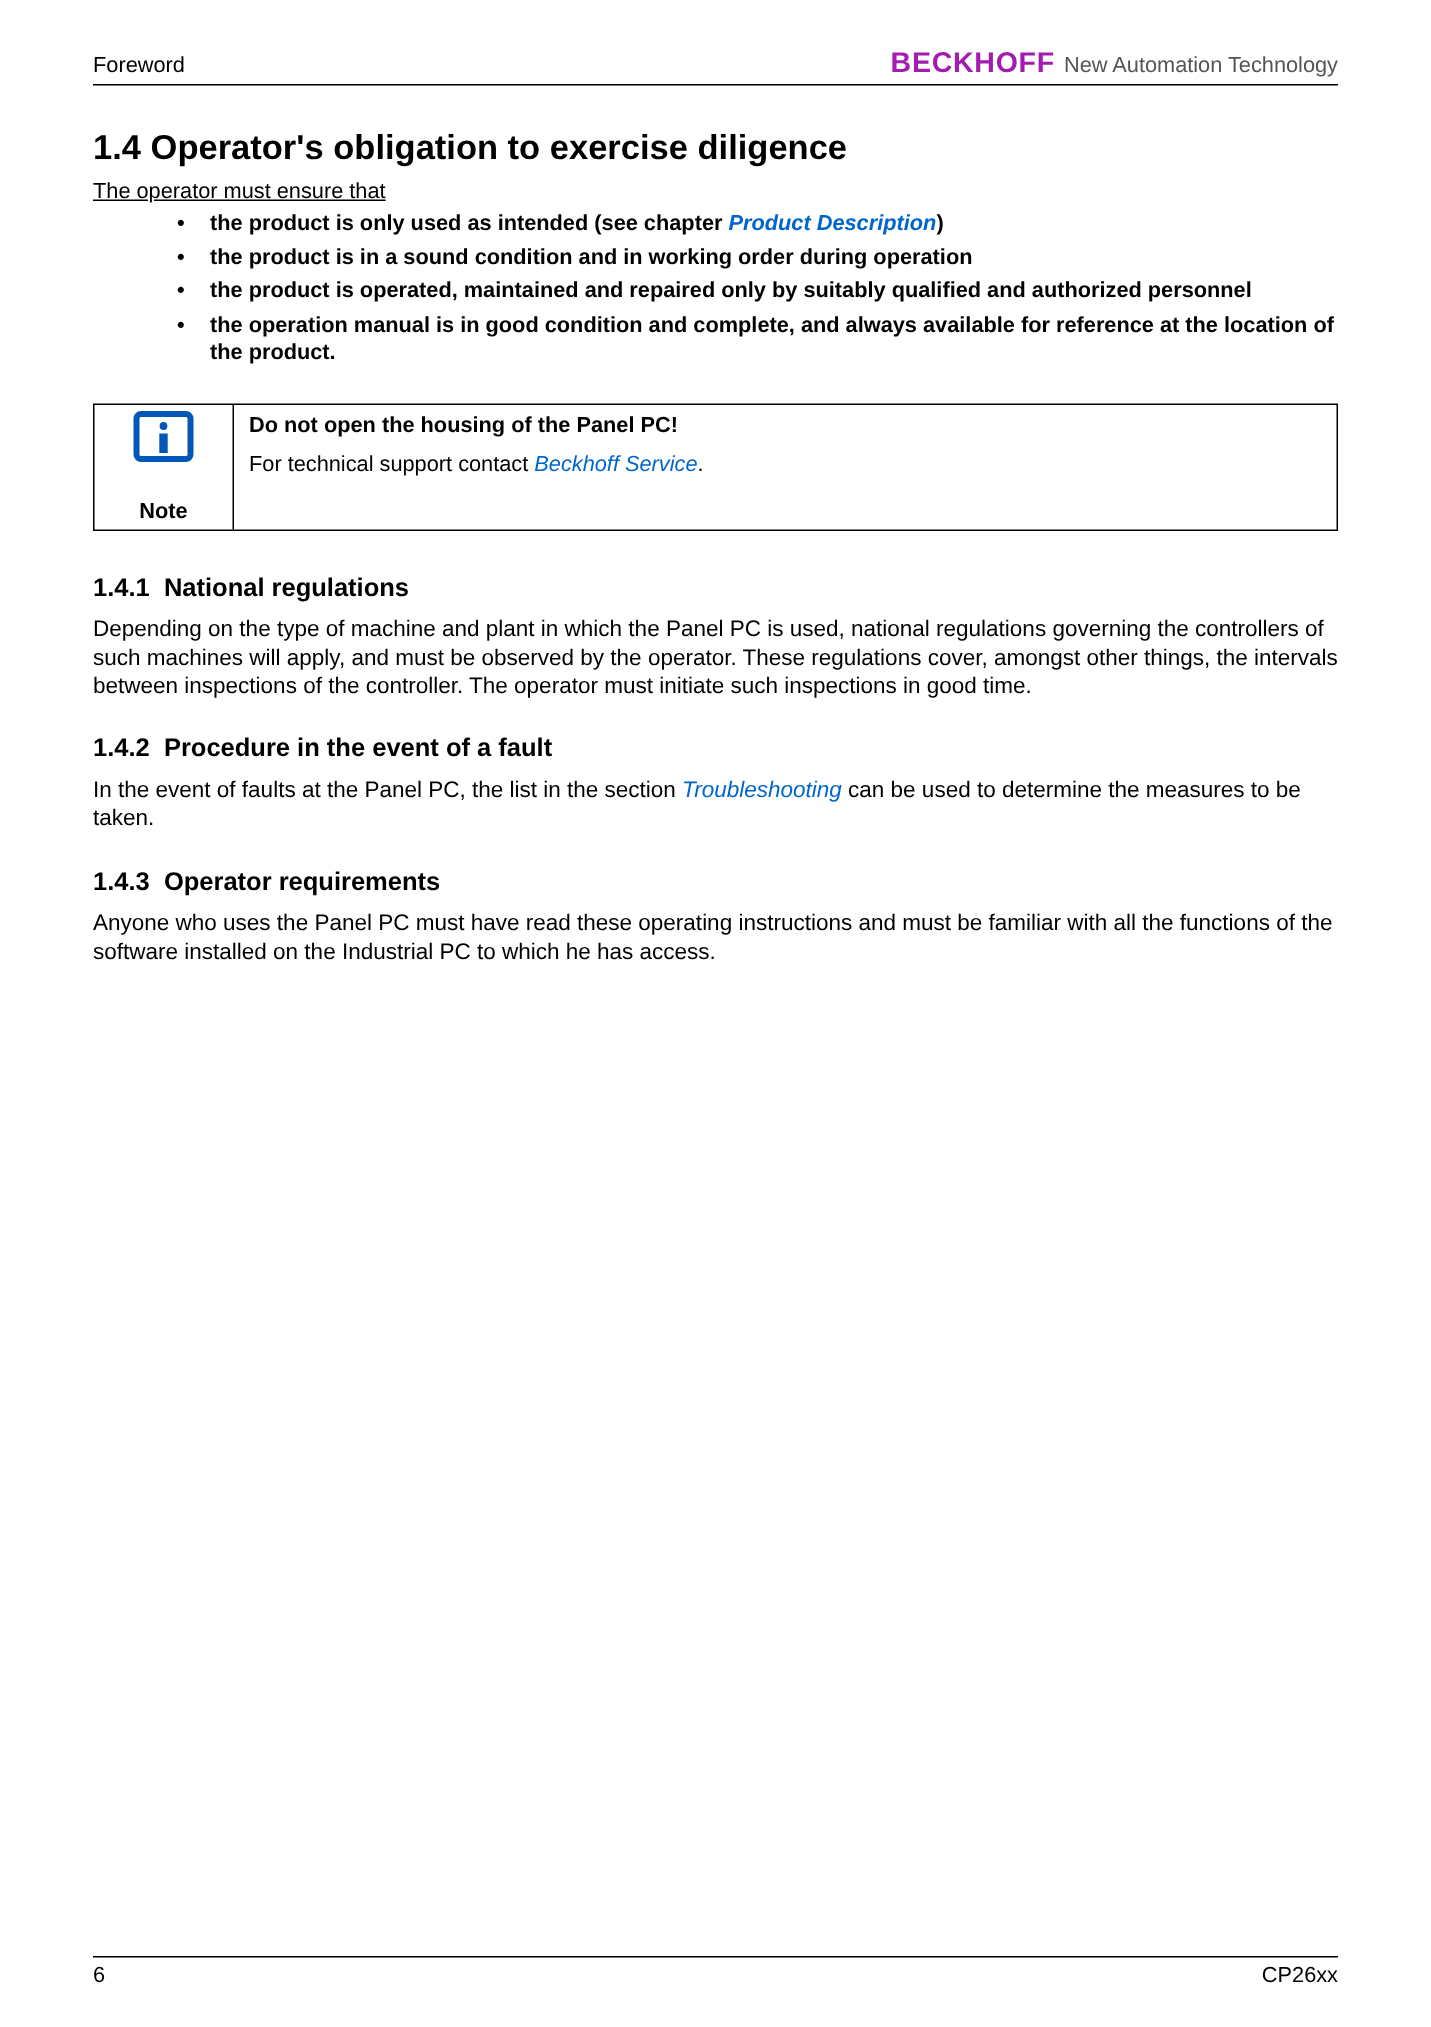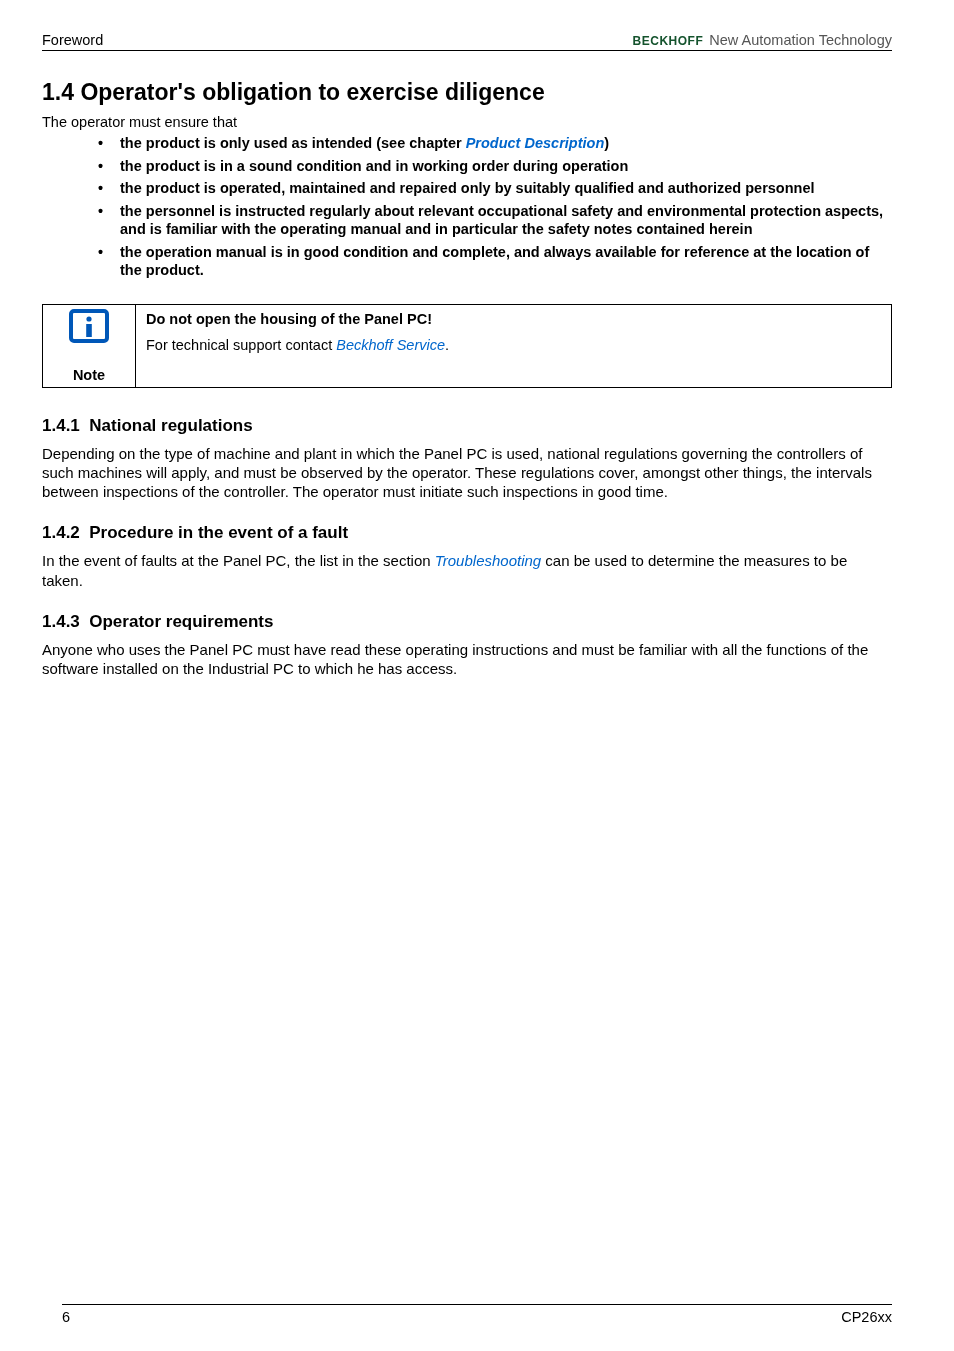--- a/index.html
+++ b/index.html
@@ -6,58 +6,59 @@
     margin: 0;
     padding: 0;
     background: #ffffff;
     font-family: Arial, Helvetica, sans-serif;
     color: #000;
   }
   .page {
     width: 954px;
     height: 1351px;
     box-sizing: border-box;
-    padding: 32px 62px 0 42px;
+    padding: 32px 62px 0 62px;
     position: relative;
   }
   .header-bar {
     display: flex;
     justify-content: space-between;
     align-items: baseline;
     border-bottom: 1.5px solid #000;
     padding-bottom: 2px;
     margin-bottom: 28px;
   }
   .header-left {
     font-size: 14.5px;
   }
   .header-right {
     display: flex;
     align-items: baseline;
     gap: 6px;
   }
   .brand {
-    color: #14532d;
-    font-weight: bold;
-    font-size: 12px;
+    color: #a21caf;
+    font-weight: bold;
+    font-size: 19px;
     letter-spacing: 0.5px;
   }
   .tagline {
     font-size: 14.5px;
     color: #555;
     font-weight: 400;
   }
   h2.section-title {
     font-size: 23px;
     font-weight: bold;
     margin: 0 0 8px 0;
   }
   .section-intro {
     font-size: 14.5px;
     margin: 0 0 4px 0;
+    text-decoration: underline;
   }
   ul.bullets {
     margin: 2px 0 24px 0;
     padding-left: 56px;
     list-style: none;
     font-weight: bold;
   }
   ul.bullets li {
     position: relative;
     font-size: 14.5px;
@@ -154,23 +155,20 @@
 
   <ul class="bullets">
     <li>
       <span>the product is only used as intended (see chapter </span><span class="link">Product Description</span><span>)</span>
     </li>
     <li>
       <span>the product is in a sound condition and in working order during operation</span>
     </li>
     <li>
       <span>the product is operated, maintained and repaired only by suitably qualified and authorized personnel</span>
-    </li>
-    <li>
-      <span>the personnel is instructed regularly about relevant occupational safety and environmental protection aspects, and is familiar with the operating manual and in particular the safety notes contained herein</span>
     </li>
     <li>
       <span>the operation manual is in good condition and complete, and always available for reference at the location of the product.</span>
     </li>
   </ul>
 
   <div class="note-box">
     <div class="note-left">
       <span>
         <svg class="info-icon-svg" viewBox="0 0 44 42">

